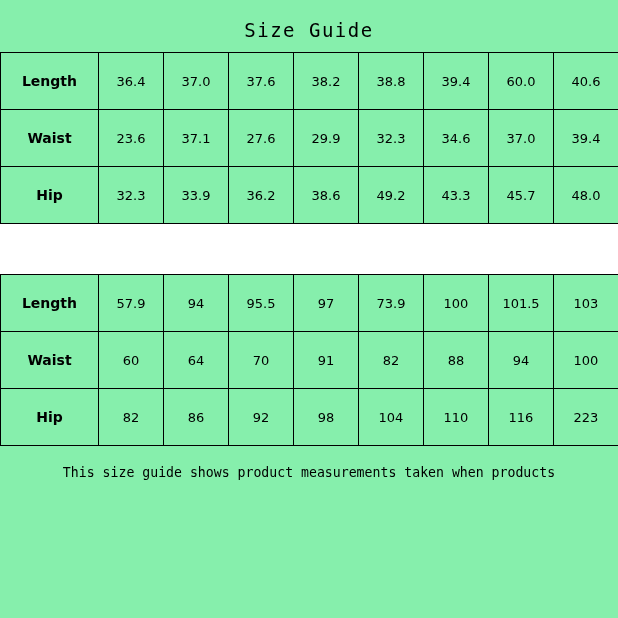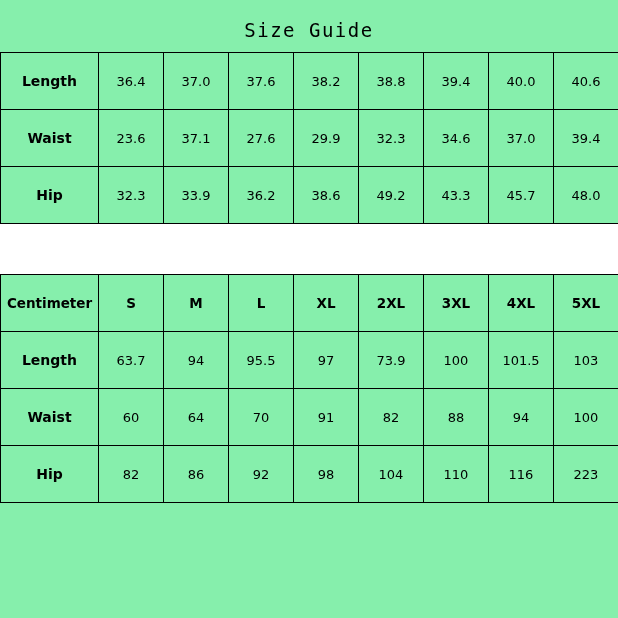--- a/index.html
+++ b/index.html
@@ -90,21 +90,21 @@
     </colgroup>
     <tbody>
       <tr>
         <td class="rowlabel">Length</td>
         <td>36.4</td>
         <td>37.0</td>
         <td>37.6</td>
         <td>38.2</td>
         <td>38.8</td>
         <td>39.4</td>
-        <td>40.0</td>
+        <td>60.0</td>
         <td>40.6</td>
       </tr>
       <tr>
         <td class="rowlabel">Waist</td>
         <td>23.6</td>
         <td>37.1</td>
         <td>27.6</td>
         <td>29.9</td>
         <td>32.3</td>
         <td>34.6</td>
@@ -134,33 +134,22 @@
         <col class="rest">
         <col class="rest">
         <col class="rest">
         <col class="rest">
         <col class="rest">
         <col class="rest">
         <col class="rest">
     </colgroup>
     <tbody>
       <tr>
-        <td class="head">Centimeter</td>
-        <td class="head">S</td>
-        <td class="head">M</td>
-        <td class="head">L</td>
-        <td class="head">XL</td>
-        <td class="head">2XL</td>
-        <td class="head">3XL</td>
-        <td class="head">4XL</td>
-        <td class="head">5XL</td>
-      </tr>
-      <tr>
         <td class="rowlabel">Length</td>
-        <td>63.7</td>
+        <td>57.9</td>
         <td>94</td>
         <td>95.5</td>
         <td>97</td>
         <td>73.9</td>
         <td>100</td>
         <td>101.5</td>
         <td>103</td>
       </tr>
       <tr>
         <td class="rowlabel">Waist</td>
@@ -181,15 +170,16 @@
         <td>98</td>
         <td>104</td>
         <td>110</td>
         <td>116</td>
         <td>223</td>
       </tr>
     </tbody>
   </table>
 
   <div class="footer">
+    <div>This size guide shows product measurements taken when products</div>
   </div>
 
 </div>
 
 </body></html>

